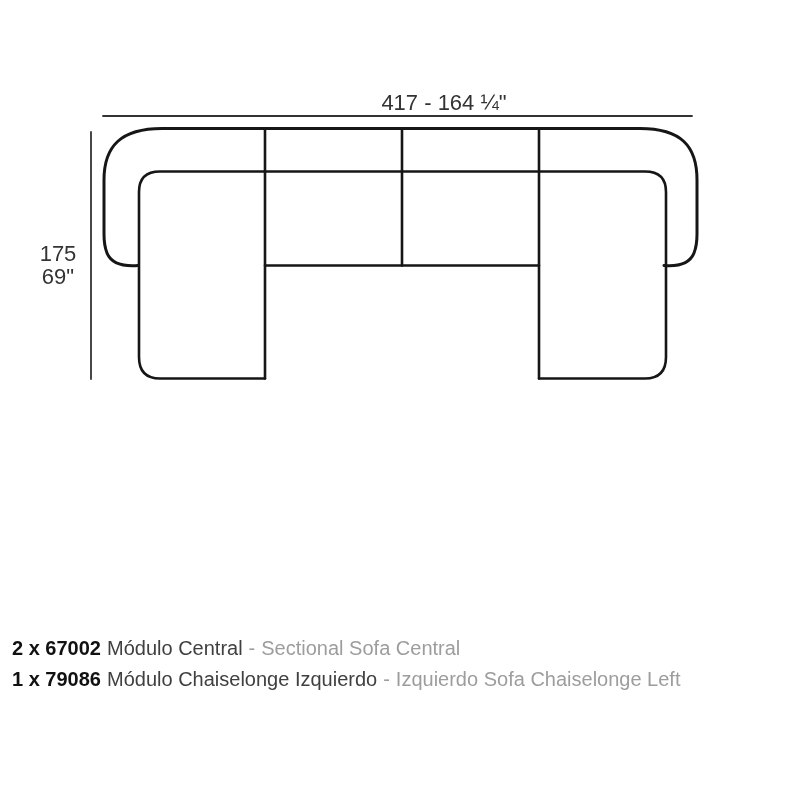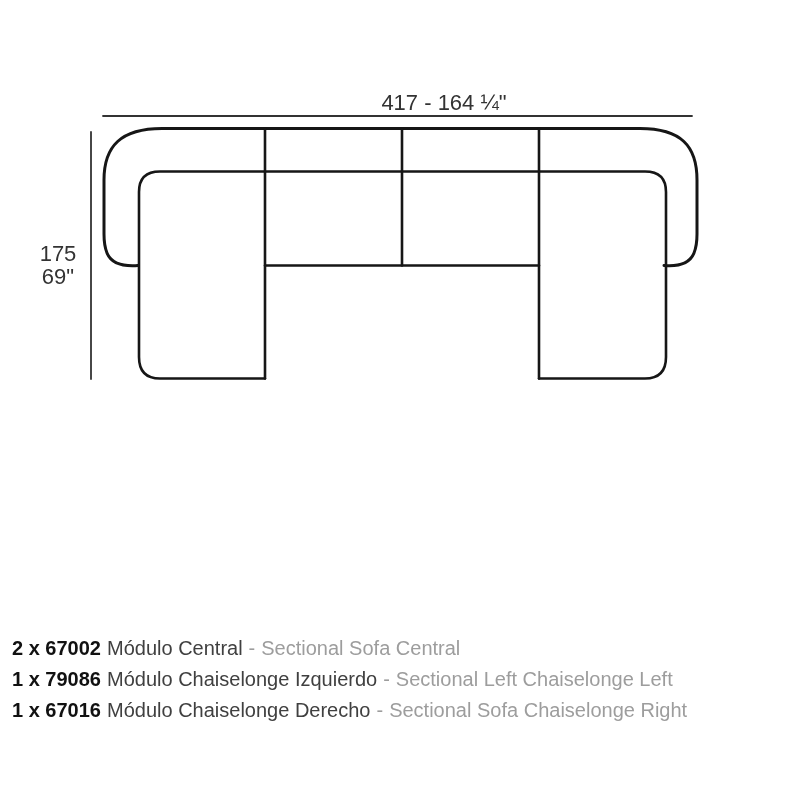--- a/index.html
+++ b/index.html
@@ -103,21 +103,18 @@
     <text class="dim-label" x="58" y="284" text-anchor="middle">69"</text>
   </svg>
 
   <div class="parts-list">
 
     <div class="part-row">
       <span class="part-qty">2 x 67002</span><span class="part-es">Módulo Central</span><span class="part-sep">-</span><span class="part-en">Sectional Sofa Central</span>
     </div>
 
     <div class="part-row">
-      <span class="part-qty">1 x 79086</span><span class="part-es">Módulo Chaiselonge Izquierdo</span><span class="part-sep">-</span><span class="part-en">Sectional Left Chaiselonge Left</span>
+      <span class="part-qty">1 x 79086</span><span class="part-es">Módulo Chaiselonge Izquierdo</span><span class="part-sep">-</span><span class="part-en">Izquierdo Sofa Chaiselonge Left</span>
     </div>
 
-    <div class="part-row">
-      <span class="part-qty">1 x 67016</span><span class="part-es">Módulo Chaiselonge Derecho</span><span class="part-sep">-</span><span class="part-en">Sectional Sofa Chaiselonge Right</span>
-    </div>
 
   </div>
 </div>
 
 </body></html>

